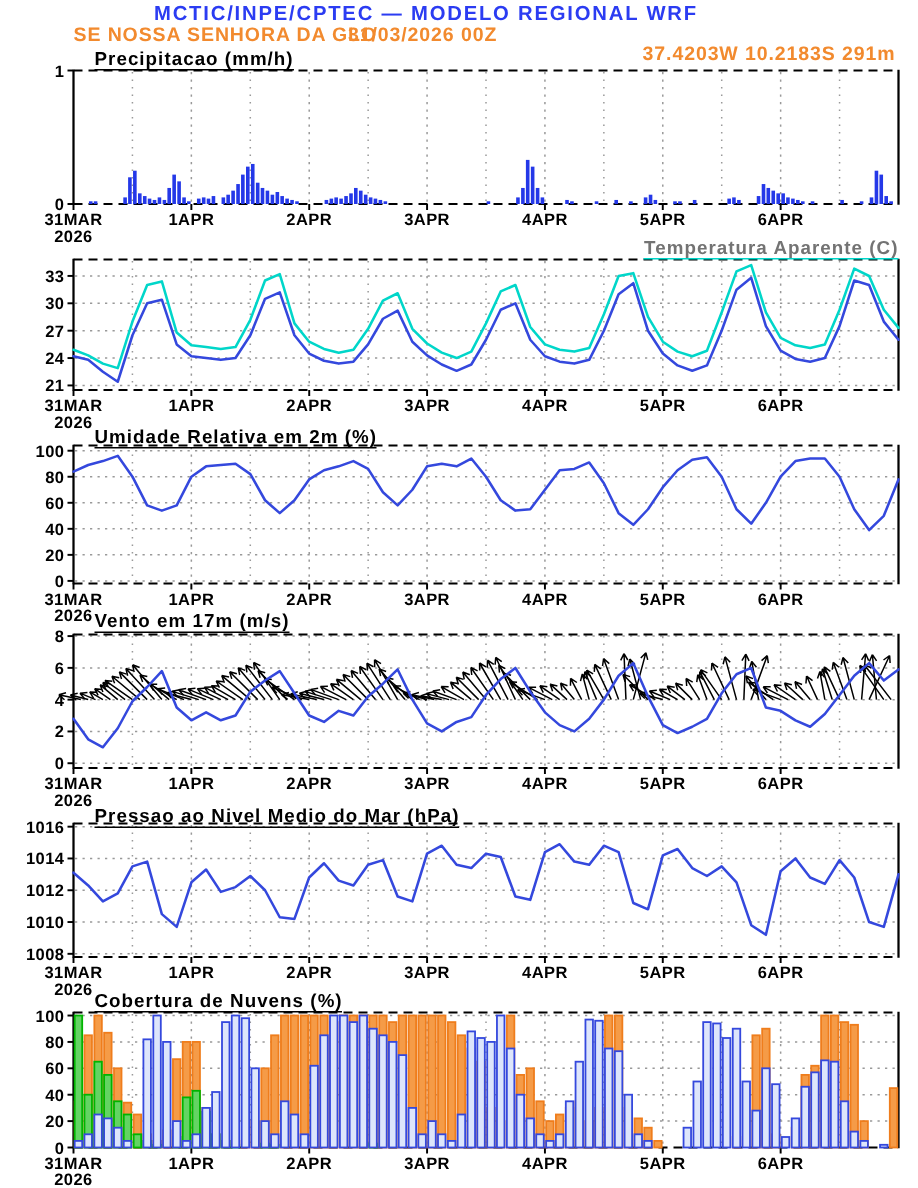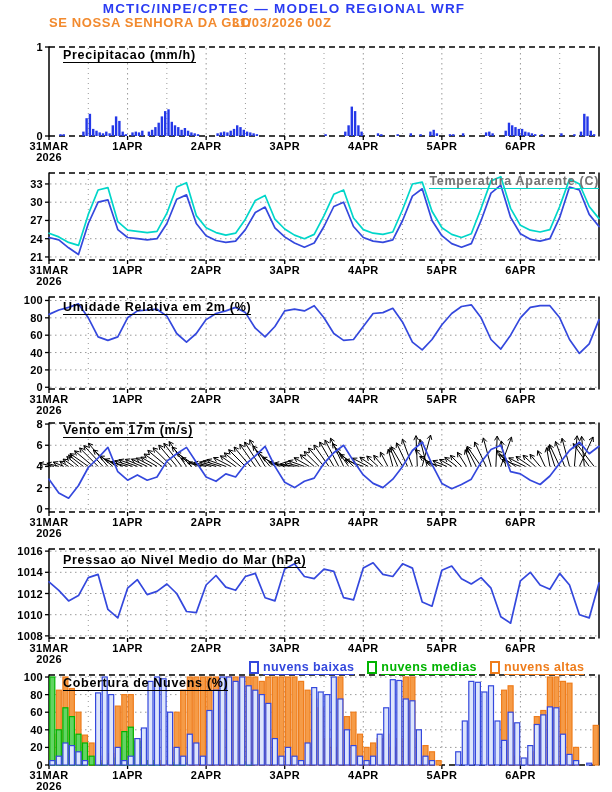--- a/index.html
+++ b/index.html
@@ -4,37 +4,38 @@
 <style>
   html,body{margin:0;padding:0;background:#fff;}
   body{font-family:"Liberation Sans",sans-serif;}
   #sheet{position:relative;width:612px;height:792px;background:#fff;overflow:hidden;}
   #plot{position:absolute;left:0;top:0;}
   .h1{position:absolute;top:1px;left:0;width:568px;text-align:center;font:700 13.5px "Liberation Sans",sans-serif;letter-spacing:1.2px;}
   .h2{position:absolute;top:15px;left:0;width:612px;font:700 13px "Liberation Sans",sans-serif;letter-spacing:0.6px;}
   .h2 .st{position:absolute;left:33px;top:0;margin-left:16px;}
   .h2 .rn{position:absolute;left:232px;top:0;}
   .h3{position:absolute;top:28px;left:0;width:597px;text-align:right;font:700 13px "Liberation Sans",sans-serif;letter-spacing:0.6px;}
-  .ptitle{position:absolute;left:63px;font:700 12.5px "Liberation Sans",sans-serif;letter-spacing:0.7px;border-bottom:1.5px solid #000;line-height:14px;color:#000;white-space:nowrap;margin-top:16px;}
+  .ptitle{position:absolute;left:63px;font:700 12.5px "Liberation Sans",sans-serif;letter-spacing:0.7px;border-bottom:1.5px solid #000;line-height:14px;color:#000;white-space:nowrap;}
   .ptitle-right{left:auto;right:13px;}
   .cloud-legend{position:absolute;top:660px;left:249px;display:flex;gap:13px;font:700 12.5px "Liberation Sans",sans-serif;letter-spacing:0.4px;white-space:nowrap;}
   .cl-item{display:flex;align-items:center;}
   .sq{width:6px;height:9px;border:2px solid #000;margin-right:4px;background:#fff;flex:none;}
   .cl-label{border-bottom:1.5px solid;line-height:14px;}
   svg text{font:700 11px "Liberation Sans",sans-serif;fill:#000;letter-spacing:0.3px;}
 </style>
 </head>
 <body>
 
 <div id="sheet">
   <div class="h1" style="color: rgb(43, 60, 242);">MCTIC/INPE/CPTEC — MODELO REGIONAL WRF</div>
   <div class="h2" style="color: rgb(242, 138, 46);">
     <span class="st">SE NOSSA SENHORA DA GLO</span>
     <span class="rn">31/03/2026 00Z</span>
   </div>
+  <div class="h3" style="color: rgb(242, 138, 46);">37.4203W 10.2183S 291m</div>
 
   <svg id="plot" width="612" height="792" viewBox="0 0 612 792">
       <g>
         <line x1="88.28571428571428" x2="88.28571428571428" y1="48" y2="135" stroke="#999" stroke-width="1" stroke-dasharray="1 4"></line>
         <line x1="127.57142857142857" x2="127.57142857142857" y1="48" y2="135" stroke="#999" stroke-width="1" stroke-dasharray="1.5 3.5"></line>
         <line x1="166.85714285714286" x2="166.85714285714286" y1="48" y2="135" stroke="#999" stroke-width="1" stroke-dasharray="1 4"></line>
         <line x1="206.14285714285714" x2="206.14285714285714" y1="48" y2="135" stroke="#999" stroke-width="1" stroke-dasharray="1.5 3.5"></line>
         <line x1="245.42857142857142" x2="245.42857142857142" y1="48" y2="135" stroke="#999" stroke-width="1" stroke-dasharray="1 4"></line>
         <line x1="284.7142857142857" x2="284.7142857142857" y1="48" y2="135" stroke="#999" stroke-width="1" stroke-dasharray="1.5 3.5"></line>
         <line x1="324" x2="324" y1="48" y2="135" stroke="#999" stroke-width="1" stroke-dasharray="1 4"></line>
@@ -703,27 +704,13 @@
       </g>
     </svg>
 
   <div class="ptitle" style="top:32px">Precipitacao (mm/h)</div>
   <div class="ptitle ptitle-right" style="top: 158px; color: #737373; border-color: rgb(0, 214, 201);">Temperatura Aparente (C)</div>
   <div class="ptitle" style="top:284px">Umidade Relativa em 2m (%)</div>
   <div class="ptitle" style="top:407px">Vento em 17m (m/s)</div>
   <div class="ptitle" style="top:660px">Cobertura de Nuvens (%)</div>
   <div class="ptitle" style="top:537px">Pressao ao Nivel Medio do Mar (hPa)</div>
 
-  <div class="cloud-legend">
-    <span class="cl-item" style="color: rgb(52, 72, 221);">
-      <span class="sq" style="border-color: rgb(52, 72, 221);"></span>
-      <span class="cl-label" style="border-color: rgb(52, 72, 221);">nuvens baixas</span>
-    </span>
-    <span class="cl-item" style="color: rgb(0, 180, 0);">
-      <span class="sq" style="border-color: rgb(0, 180, 0);"></span>
-      <span class="cl-label" style="border-color: rgb(0, 180, 0);">nuvens medias</span>
-    </span>
-    <span class="cl-item" style="color: rgb(239, 125, 28);">
-      <span class="sq" style="border-color: rgb(239, 125, 28);"></span>
-      <span class="cl-label" style="border-color: rgb(239, 125, 28);">nuvens altas</span>
-    </span>
-  </div>
 </div>
 
 </body></html>

